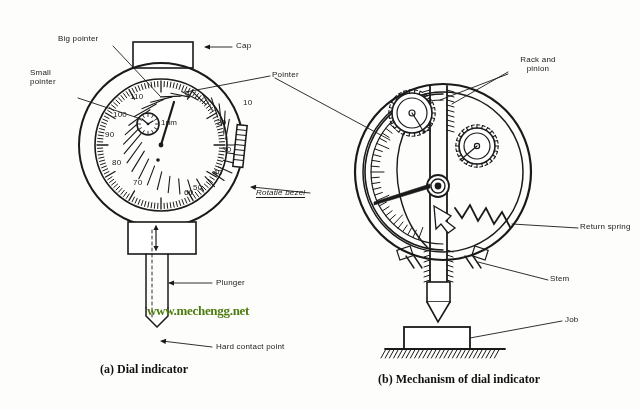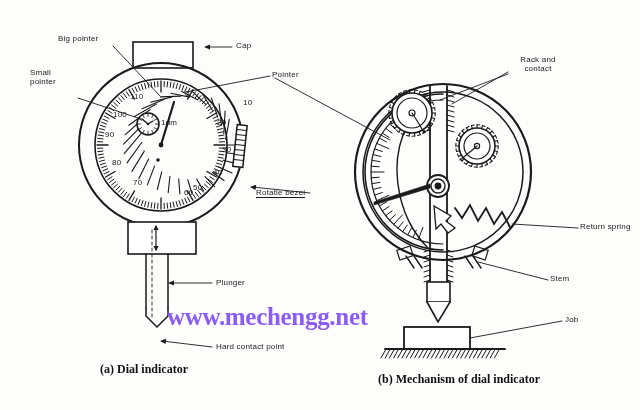--- a/index.html
+++ b/index.html
@@ -38,25 +38,24 @@
     font-family: "Liberation Serif", serif;
     font-weight: bold;
     font-size: 12px;
     color: #111;
     white-space: nowrap;
   }
   .wm {
     position: absolute;
     font-family: "Liberation Serif", serif;
     font-weight: bold;
-    font-size: 25px;
-    color: #8b5cf6;
+    font-size: 13px;
+    color: #4d7c0f;
     white-space: nowrap;
     letter-spacing: -0.3px;
-    margin-left: 20px;
   }
   .und {
     border-bottom: 1px solid #1a1a1a;
     padding-bottom: 0px;
   }
 </style>
 </head>
 <body>
 
 <div id="canvas">
@@ -593,21 +592,21 @@
 
   <div class="lbl two" style="left:30px; top:68px; width:44px; text-align:left;">
     <span>Small</span><br>
     <span>pointer</span>
   </div>
 
   <div class="lbl" style="left:236px; top:41px;">Cap</div>
 
   <div class="lbl" style="left:272px; top:70px;">Pointer</div>
 
-  <div class="lbl und" style="left:256px; top:188px;">Rotatie bezel</div>
+  <div class="lbl und" style="left:256px; top:188px;font-style:italic;">Rotatie bezel</div>
 
   <div class="lbl" style="left:216px; top:278px;">Plunger</div>
 
   <div class="lbl" style="left:216px; top:342px;">Hard contact point</div>
 
   <div class="lbl" style="left:185px; top:89px;">0</div>
   <div class="lbl" style="left:203px; top:98px;padding-left:40px;">10</div>
   <div class="lbl" style="left:217px; top:118px;">20</div>
   <div class="lbl" style="left:222px; top:145px;">30</div>
   <div class="lbl" style="left:213px; top:168px;">40</div>
@@ -616,21 +615,21 @@
   <div class="lbl" style="left:133px; top:178px;">70</div>
   <div class="lbl" style="left:112px; top:158px;">80</div>
   <div class="lbl" style="left:105px; top:130px;">90</div>
   <div class="lbl" style="left:113px; top:110px;">100</div>
   <div class="lbl" style="left:130px; top:92px;">110</div>
 
   <div class="lbl" style="left:161px; top:118px;">1um</div>
 
   <div class="lbl two" style="left:508px; top:55px; width:60px; text-align:center;">
     <span>Rack and</span><br>
-    <span>contact</span>
+    <span>pinion</span>
   </div>
 
   <div class="lbl" style="left:580px; top:222px;">Return spring</div>
 
   <div class="lbl" style="left:550px; top:274px;">Stem</div>
 
   <div class="lbl" style="left:565px; top:315px;">Job</div>
 
   <div class="wm" style="left:147px; top:303px;">www.mechengg.net</div>
 

